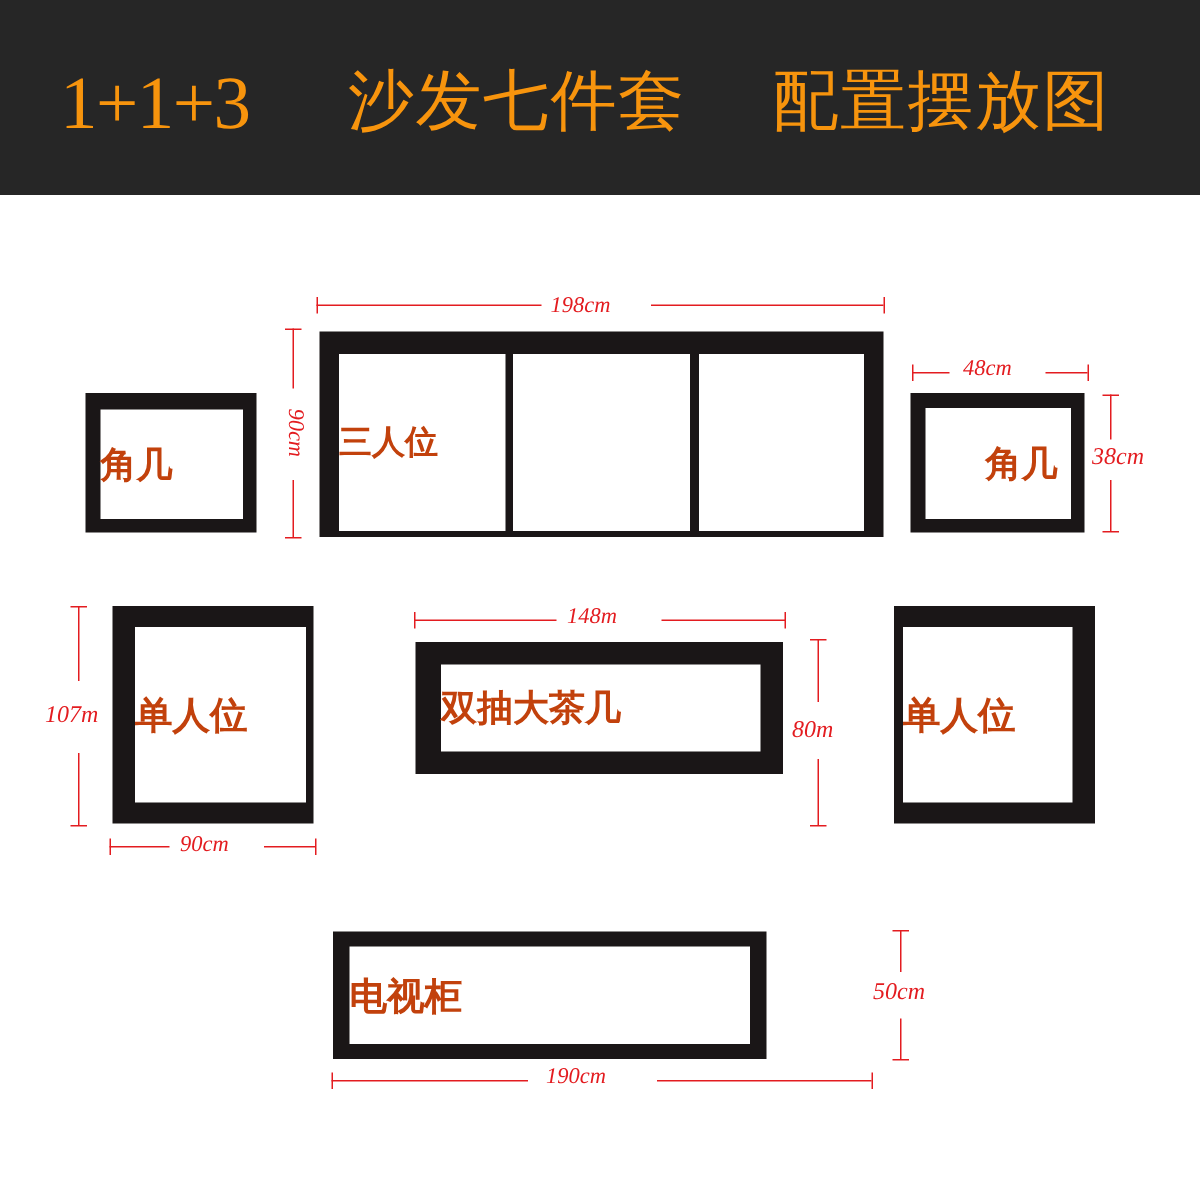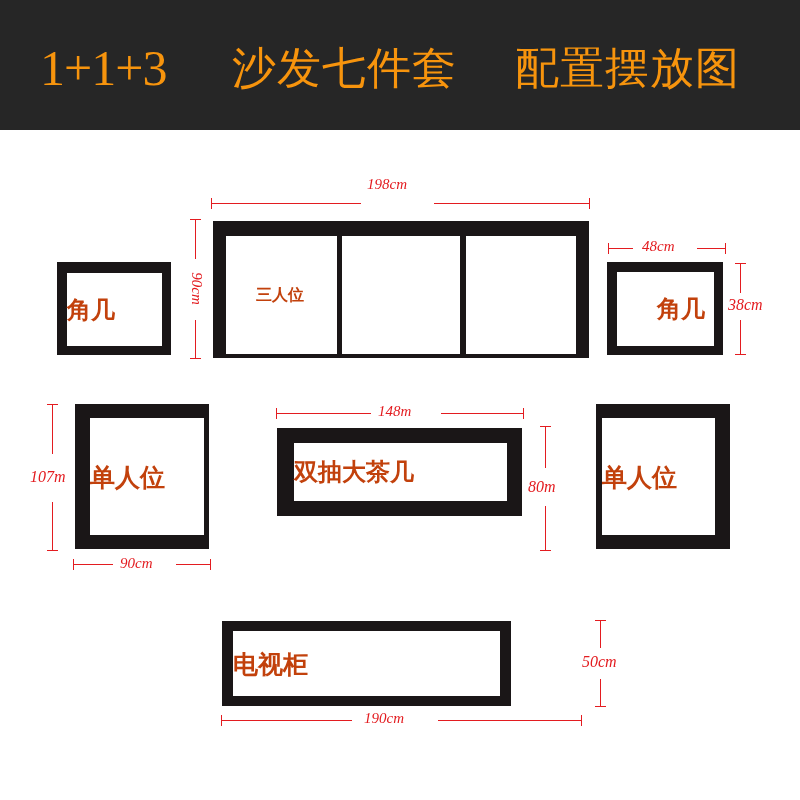--- a/index.html
+++ b/index.html
@@ -31,28 +31,28 @@
   <div class="title">
     <span class="num">1+1+3</span>
     <span class="p1">沙发七件套</span>
     <span class="p2">配置摆放图</span>
   </div>
 </div>
 
 <div class="frame" style="left:213px; top:221px; width:376px; height:137px; border-width:15px 13px 4px 13px;">
   <div class="divider" style="left:111px; top:0; width:5px; height:118px;"></div>
   <div class="divider" style="left:234px; top:0; width:6px; height:118px;"></div>
-  <div class="label" style="font-size:16px;margin-left:30px;">三人位</div>
+  <div class="label" style="font-size:22px;">三人位</div>
 </div>
 
 <div class="hline" style="left:211px; top:203px; width:150px;"></div>
 <div class="hline" style="left:434px; top:203px; width:155px;"></div>
 <div class="tickv" style="left:211px; top:198px;"></div>
 <div class="tickv" style="left:589px; top:198px;"></div>
-<div class="dim" style="left:367px; top:176px;text-align:center;">198cm</div>
+<div class="dim" style="left:367px; top:196px;text-align:center;">198cm</div>
 
 <div class="vline" style="left:195px; top:219px; width:1px; height:40px;"></div>
 <div class="vline" style="left:195px; top:320px; width:1px; height:38px;"></div>
 <div class="tickh" style="left:190px; top:219px;"></div>
 <div class="tickh" style="left:190px; top:358px;"></div>
 <div class="dim rot" style="left:174px; top:280px; width:44px; text-align:center;">90cm</div>
 
 <div class="frame" style="left:57px; top:262px; width:114px; height:93px; border-width:11px 9px 9px 10px;">
   <div class="label" style="font-size:24px;">角几</div>
 </div>

